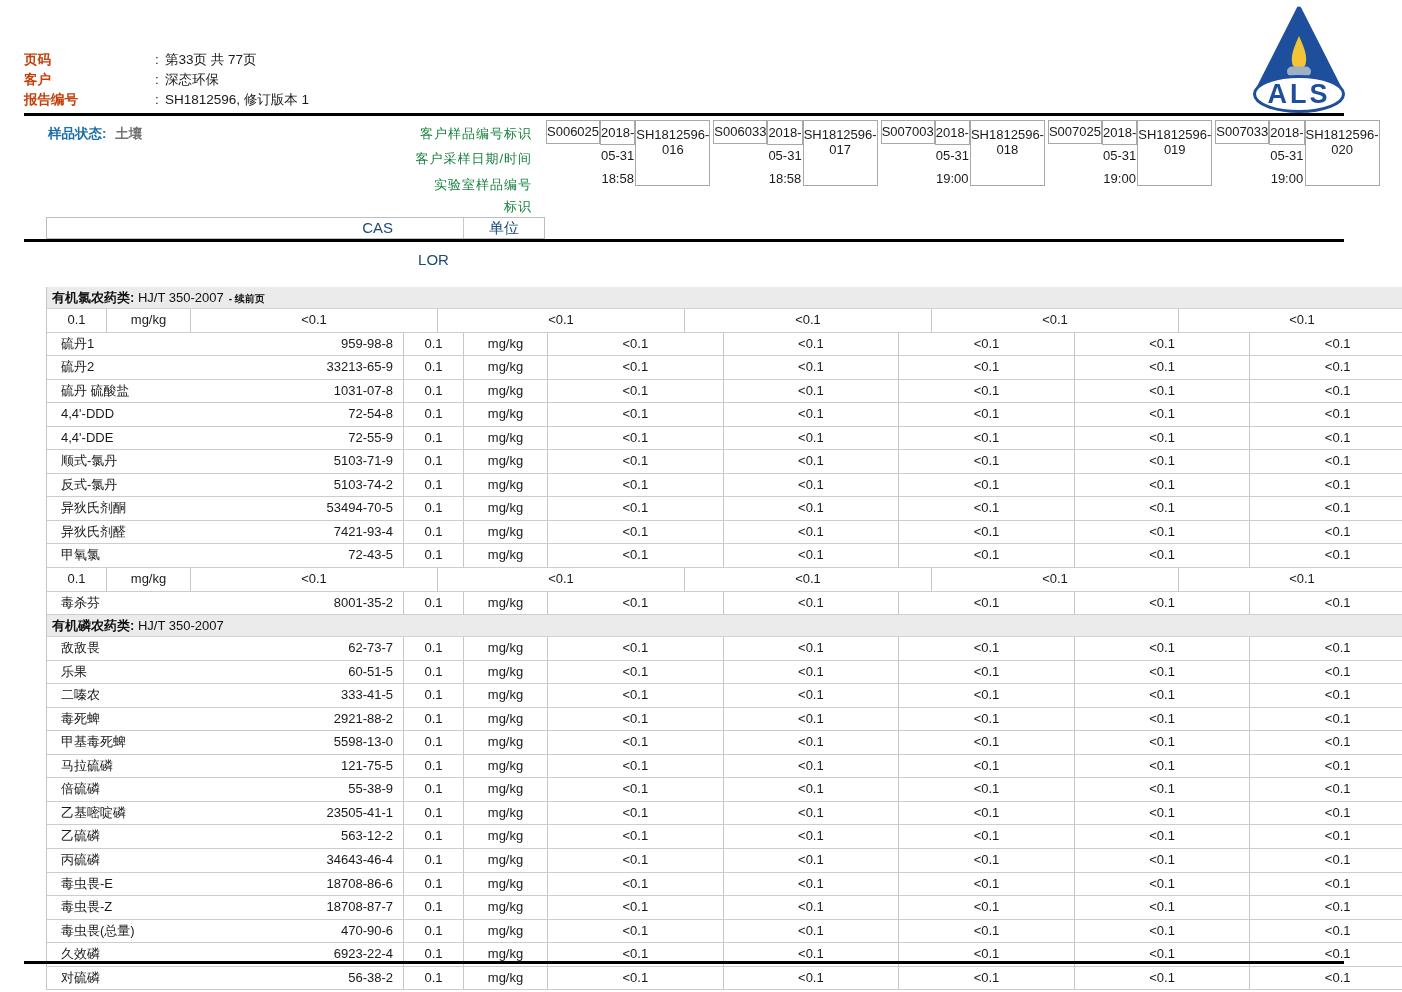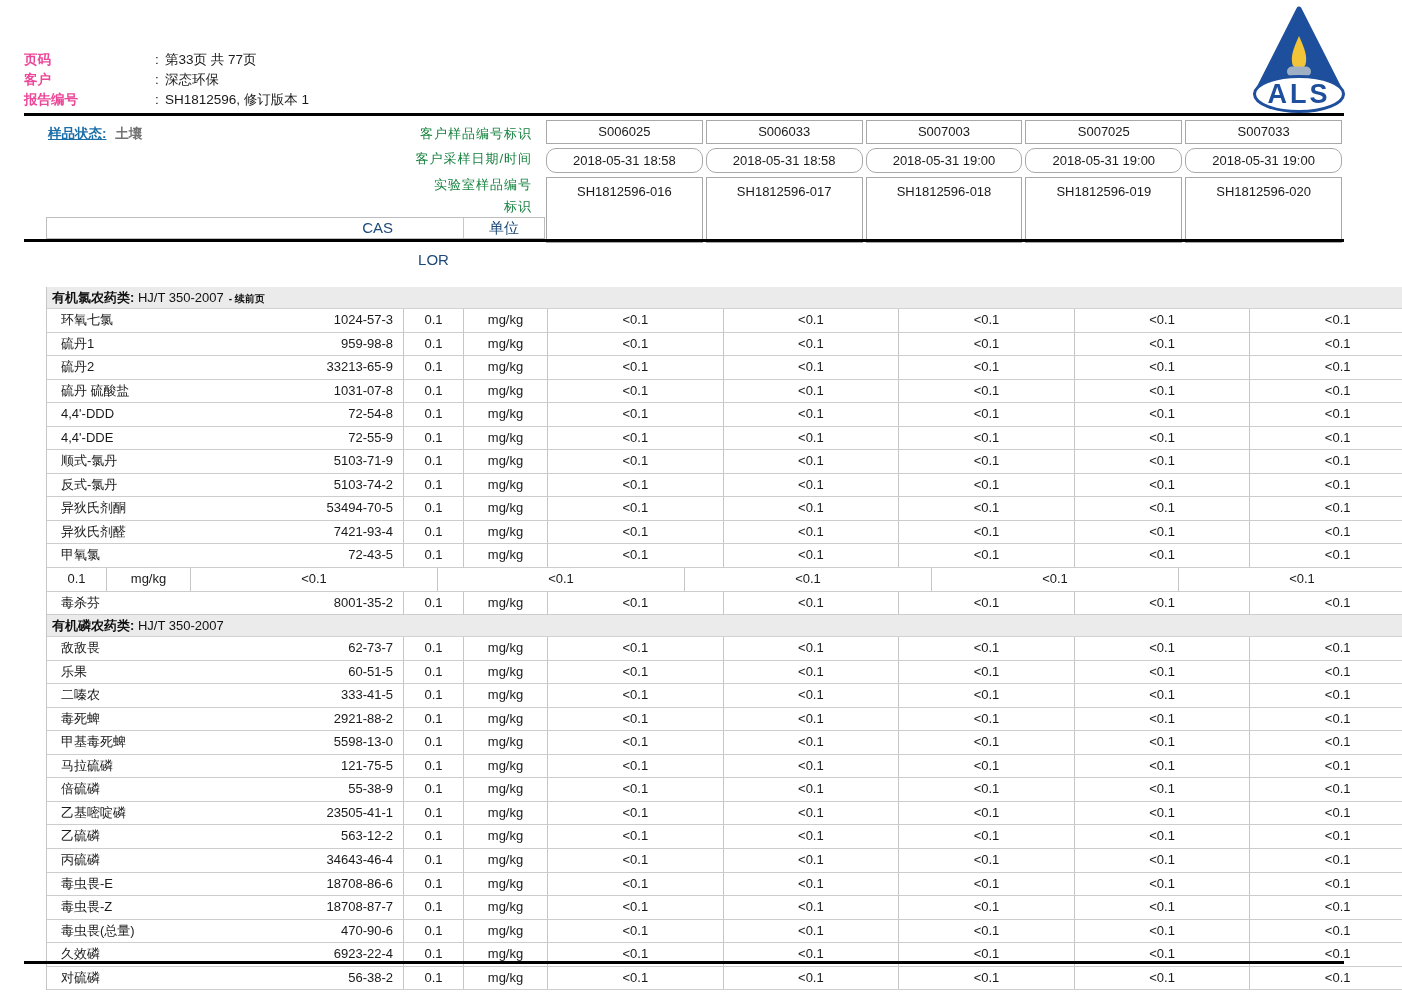--- a/index.html
+++ b/index.html
@@ -3,42 +3,42 @@
 <meta charset="utf-8">
 <style>
   html,body { margin:0; padding:0; background:#ffffff; }
   .page {
     position:relative; width:1402px; height:992px; background:#ffffff;
     font-family:"Liberation Sans","DejaVu Sans",sans-serif; color:#1a1a1a; overflow:hidden;
   }
   
   .meta { position:absolute; left:24px; top:50px; font-size:13.5px; }
   .meta-row { display:flex; height:20px; line-height:20px; }
-  .meta-label { width:131px; color:#ec4899; font-weight:bold; }
+  .meta-label { width:131px; color:#c2410c; font-weight:bold; }
   .meta-sep { width:10px; color:#1a1a1a; }
   .meta-value { color:#1a1a1a; }
   
   .logo { position:absolute; left:1251px; top:6px; width:96px; height:108px; }
   
   .rule { position:absolute; left:24px; width:1320px; height:3px; background:#000; }
   .rule-top { top:113px; }
   .rule-mid { top:239px; }
   .rule-bottom { top:961px; }
   
   .status { position:absolute; left:48px; top:124px; font-size:13.5px; height:20px; line-height:20px; }
-  .status-label { color:#1c6ea6; font-weight:bold;text-decoration:underline; }
+  .status-label { color:#1c6ea6; font-weight:bold; }
   .status-value { color:#737373; font-weight:bold; margin-left:5px; }
   .hdr-label { position:absolute; right:870px; color:#15803d; font-size:13px; letter-spacing:1px; height:20px; line-height:20px; white-space:nowrap; }
   .hl1 { top:124px; } .hl2 { top:149px; } .hl3 { top:175px; } .hl4 { top:197px; }
   .samples { position:absolute; left:546px; top:120px; width:796px; display:grid;
              grid-template-columns:repeat(5,1fr); column-gap:3px; }
-  .sample-col { display:flex; flex-direction:column; row-gap:4px; }
+  .sample-col { display:flex; flex-direction:row; row-gap:4px; }
   .sbox { border:1px solid #a8a8a8; background:#fff; text-align:center; font-size:13px; box-sizing:border-box; }
   .sbox-id  { height:24px; line-height:22px; }
-  .sbox-dt  { height:25px; line-height:23px;border-radius:10px; }
+  .sbox-dt  { height:25px; line-height:23px; }
   .sbox-lab { height:66px; line-height:15px; padding-top:6px; }
   
   .cas-header { position:absolute; left:46px; top:217px; width:499px; height:22px;
                 border:1px solid #bdbdbd; box-sizing:border-box; display:flex;
                 color:#1d4a78; font-size:15px; line-height:20px; background:#fff; }
   .ch1 { width:356px; text-align:right; padding-right:10px; box-sizing:border-box; }
   .ch2 { width:60px; text-align:center; border-left:1px solid #c8c8c8; box-sizing:border-box;margin-top:32px; }
   .ch3 { flex:1; text-align:center; border-left:1px solid #c8c8c8; box-sizing:border-box; }
   
   .tbody { position:absolute; left:46px; top:243px; width:1380px; box-sizing:border-box;
@@ -135,24 +135,20 @@
     <div class="ch1">CAS</div>
     <div class="ch2">LOR</div>
     <div class="ch3">单位</div>
   </div>
 
   <div class="rule rule-mid"></div>
 
   <div class="tbody" id="tbody">
       <div class="section-bar"><span class="sec-name">有机氯农药类:</span><span class="sec-code"> HJ/T 350-2007</span><span class="sec-suffix">- 续前页</span></div>
       <div class="trow">
-        <div class="cell cell-name">
-          <span class="an-name">环氧七氯</span>
-          <span class="an-cas">1024-57-3</span>
-        </div>
         <div class="cell cell-lor">0.1</div>
         <div class="cell cell-unit">mg/kg</div>
         <div class="cell cell-val">&lt;0.1</div>
         <div class="cell cell-val">&lt;0.1</div>
         <div class="cell cell-val">&lt;0.1</div>
         <div class="cell cell-val">&lt;0.1</div>
         <div class="cell cell-val">&lt;0.1</div>
       </div>
       <div class="trow">
         <div class="cell cell-name">

